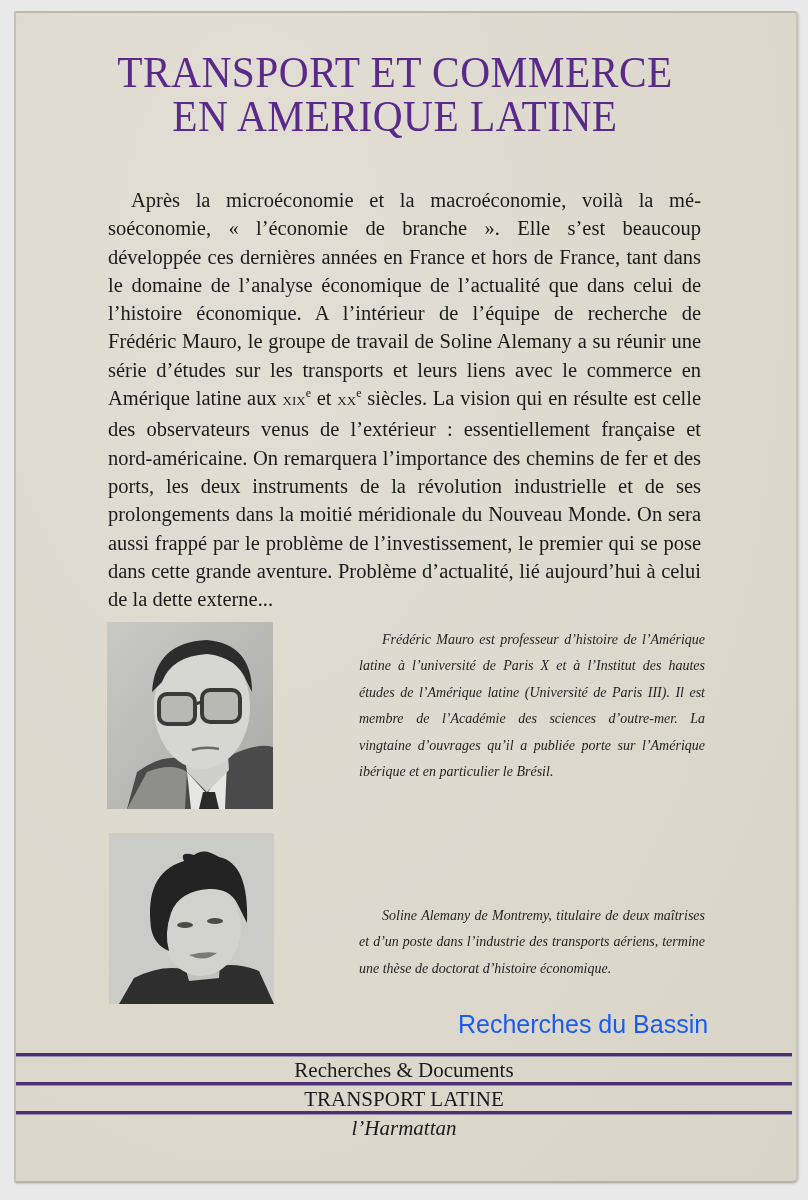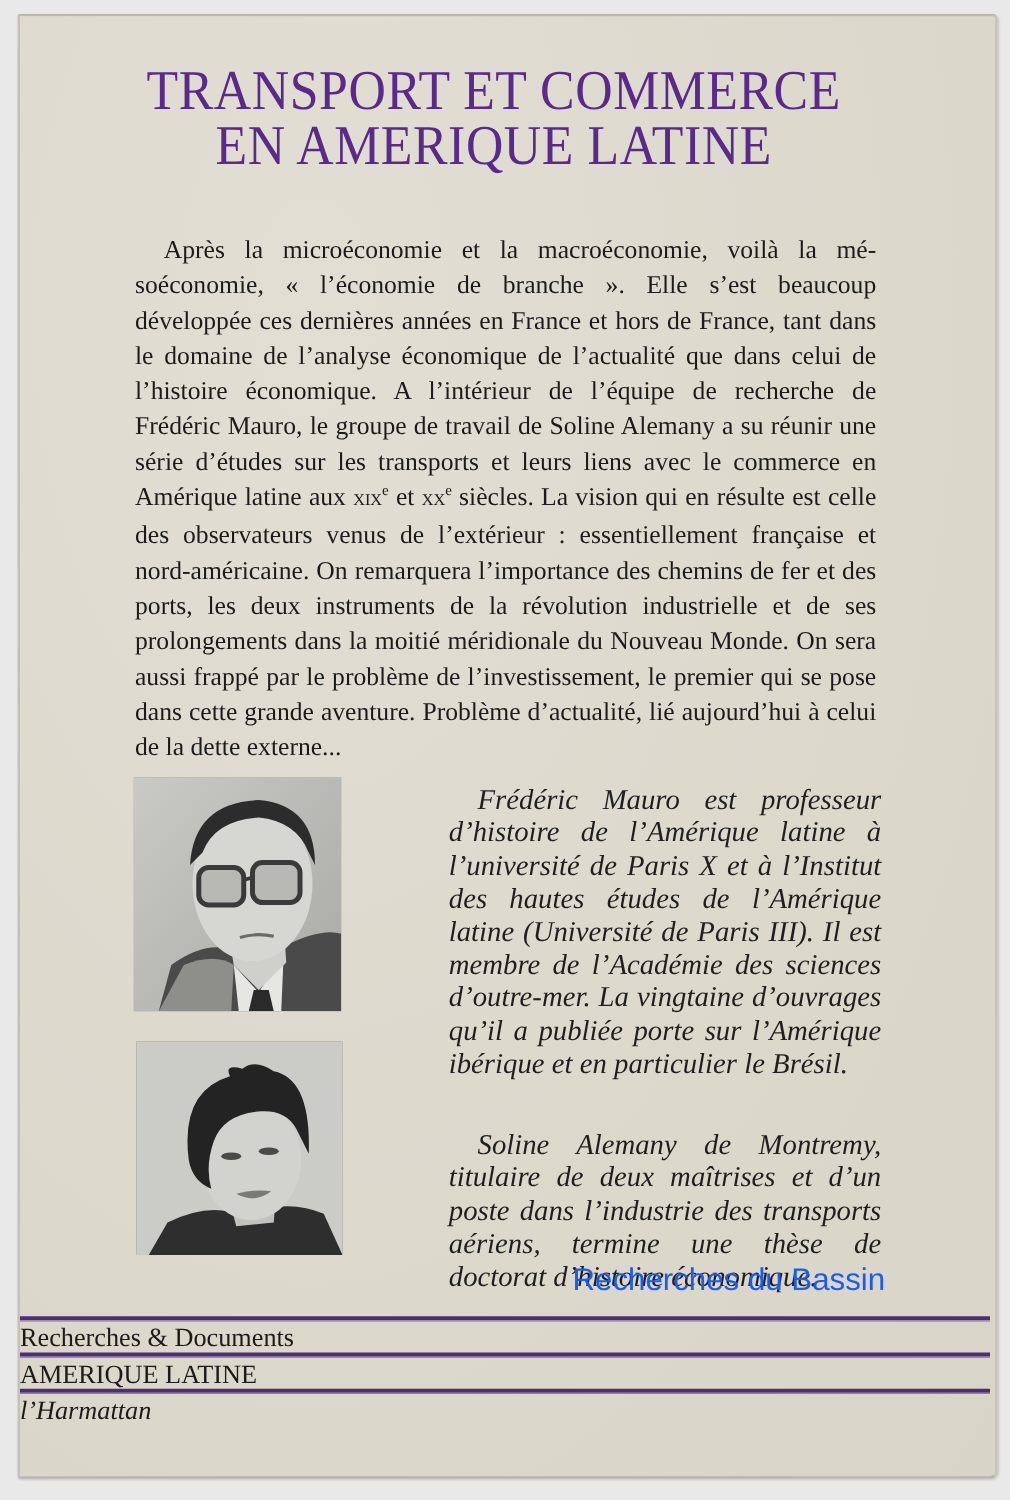--- a/index.html
+++ b/index.html
@@ -38,39 +38,39 @@
     .blurb .sup { font-size: 12px; vertical-align: super; line-height: 0; }
     .blurb .sc { font-size: 13px; }
     .photo {
       position: absolute; background: #9a9a98; overflow: hidden;
     }
     .photo1 { left: 107px; top: 622px; width: 166px; height: 187px; }
     .photo2 { left: 109px; top: 833px; width: 165px; height: 171px; }
     .photo svg { width: 100%; height: 100%; display: block; }
     .bio {
       position: absolute; color: #1f1f1f;
-      font-style: italic; font-size: 23px; line-height: 26.4px;
+      font-style: italic; font-size: 14px; line-height: 26.4px;
       text-align: justify; text-indent: 23px;
     }
     .bio1 { left: 359px; top: 627px; width: 346px; }
     .bio2 { left: 359px; top: 903px; width: 346px; }
     .watermark {
       position: absolute; left: 458px; top: 1009px;
       color: #1a5cf0; font-family: "Liberation Sans", "DejaVu Sans", sans-serif;
       font-size: 25px; line-height: 30px; white-space: nowrap;
     }
     .rule {
       position: absolute; left: 16px; width: 776px; height: 3px;
       background: #4b2f70; border-bottom: 1px solid #9c8cb2;
     }
     .rule1 { top: 1053px; }
     .rule2 { top: 1082px; }
     .rule3 { top: 1111px; }
     .series {
-      position: absolute; left: 16px; width: 776px; text-align: left;
+      position: absolute; left: 16px; width: 776px; text-align: center;
       color: #1b1b1b; font-size: 21px; line-height: 24px; white-space: nowrap;
     }
     .series1 { top: 1058px; }
     .series2 { top: 1087px; }
     .series3 { top: 1116px; font-style: italic; }
   </style>
 </head>
 <body>
 
 <div class="book">
@@ -135,15 +135,15 @@
   </svg>
 </div>
 
 <div class="bio bio2">Soline Alemany de Montremy, titulaire de deux maîtrises et d’un poste dans l’indus­trie des transports aériens, termine une thèse de doctorat d’histoire économique.</div>
 
 <div class="watermark">Recherches du Bassin</div>
 
 <div class="rule rule1"></div>
 <div class="series series1">Recherches &amp; Documents</div>
 <div class="rule rule2"></div>
-<div class="series series2">AMERIQUE LATINE</div>
+<div class="series series2">TRANSPORT LATINE</div>
 <div class="rule rule3"></div>
 <div class="series series3">l’Harmattan</div>
 
 </body></html>

